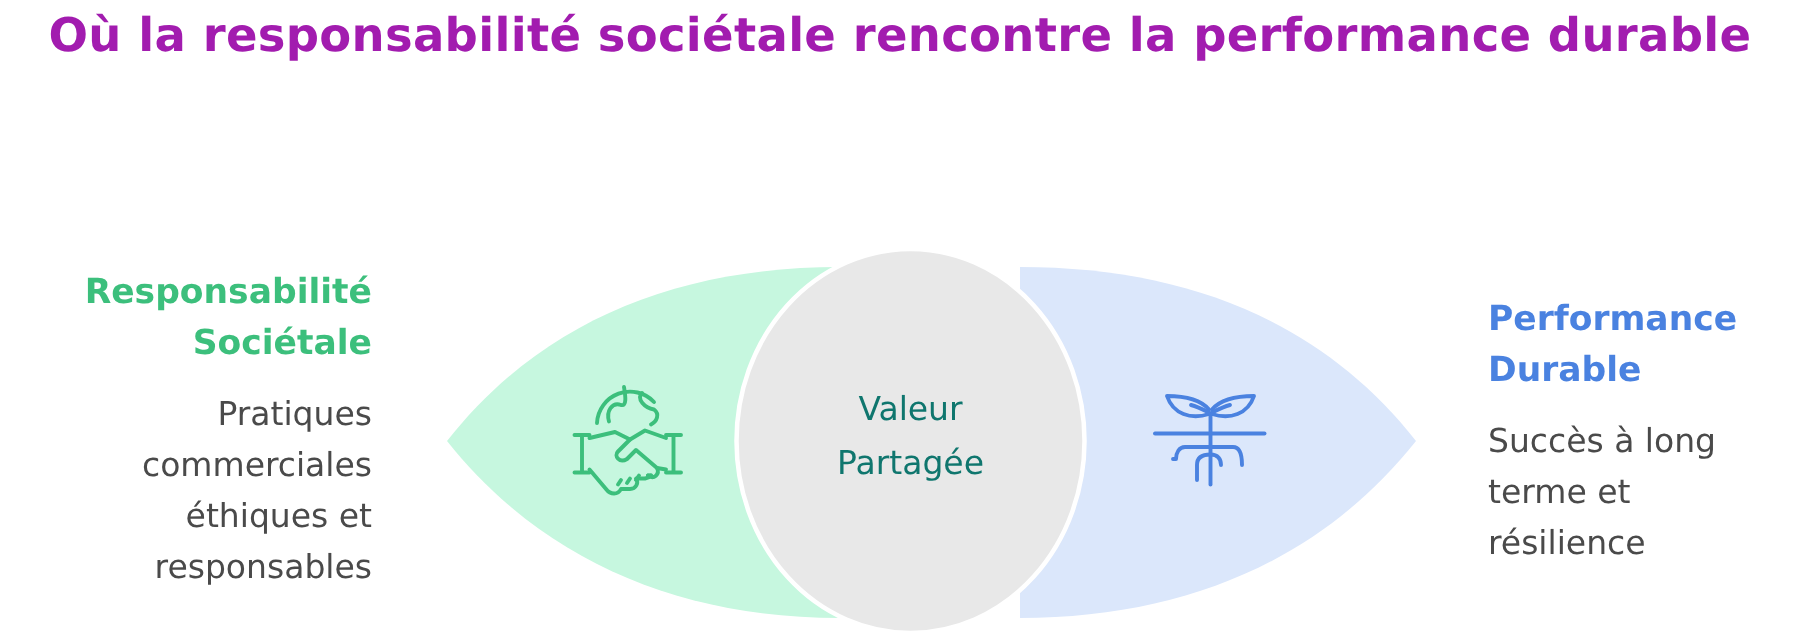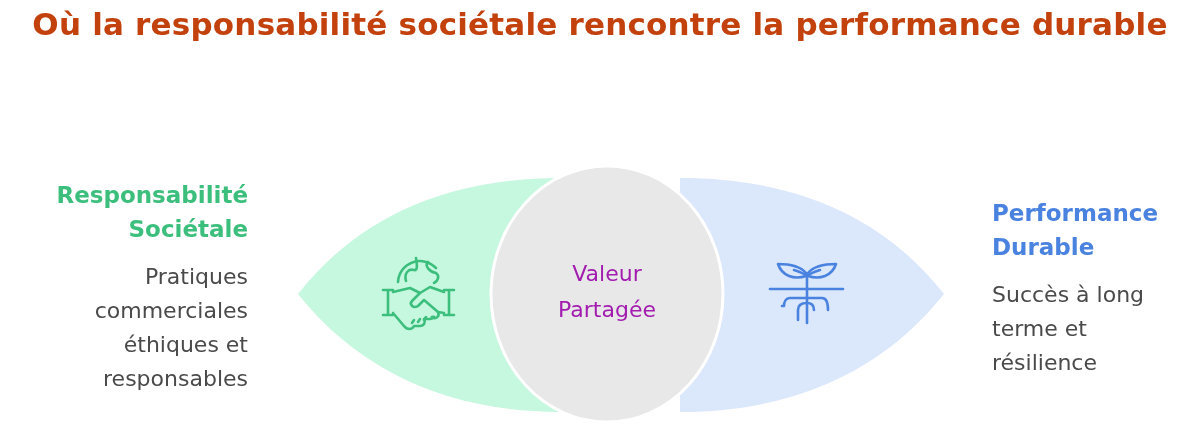--- a/index.html
+++ b/index.html
@@ -17,21 +17,21 @@
     .title {
       position: absolute;
       left: 0;
       top: 2px;
       width: 1200px;
       text-align: center;
       font-family: "DejaVu Sans", sans-serif;
       font-weight: bold;
       font-size: 31px;
       line-height: 45px;
-      color: #c2410c;
+      color: #a21caf;
       letter-spacing: 0.2px;
     }
     .diagram {
       position: absolute;
       left: 0;
       top: 0;
       width: 1200px;
       height: 426px;
     }
     .side {
@@ -67,21 +67,21 @@
     }
     .center-label {
       position: absolute;
       left: 507px;
       top: 256px;
       width: 200px;
       text-align: center;
       font-family: "DejaVu Sans", sans-serif;
       font-size: 22px;
       line-height: 36px;
-      color: #a21caf;
+      color: #0f766e;
       white-space: pre-line;
     }
   </style>
 </head>
 <body>
 
 <div class="title">Où la responsabilité sociétale rencontre la performance durable</div>
 
 <svg class="diagram" width="1200" height="426" viewBox="0 0 1200 426" xmlns="http://www.w3.org/2000/svg">
 

